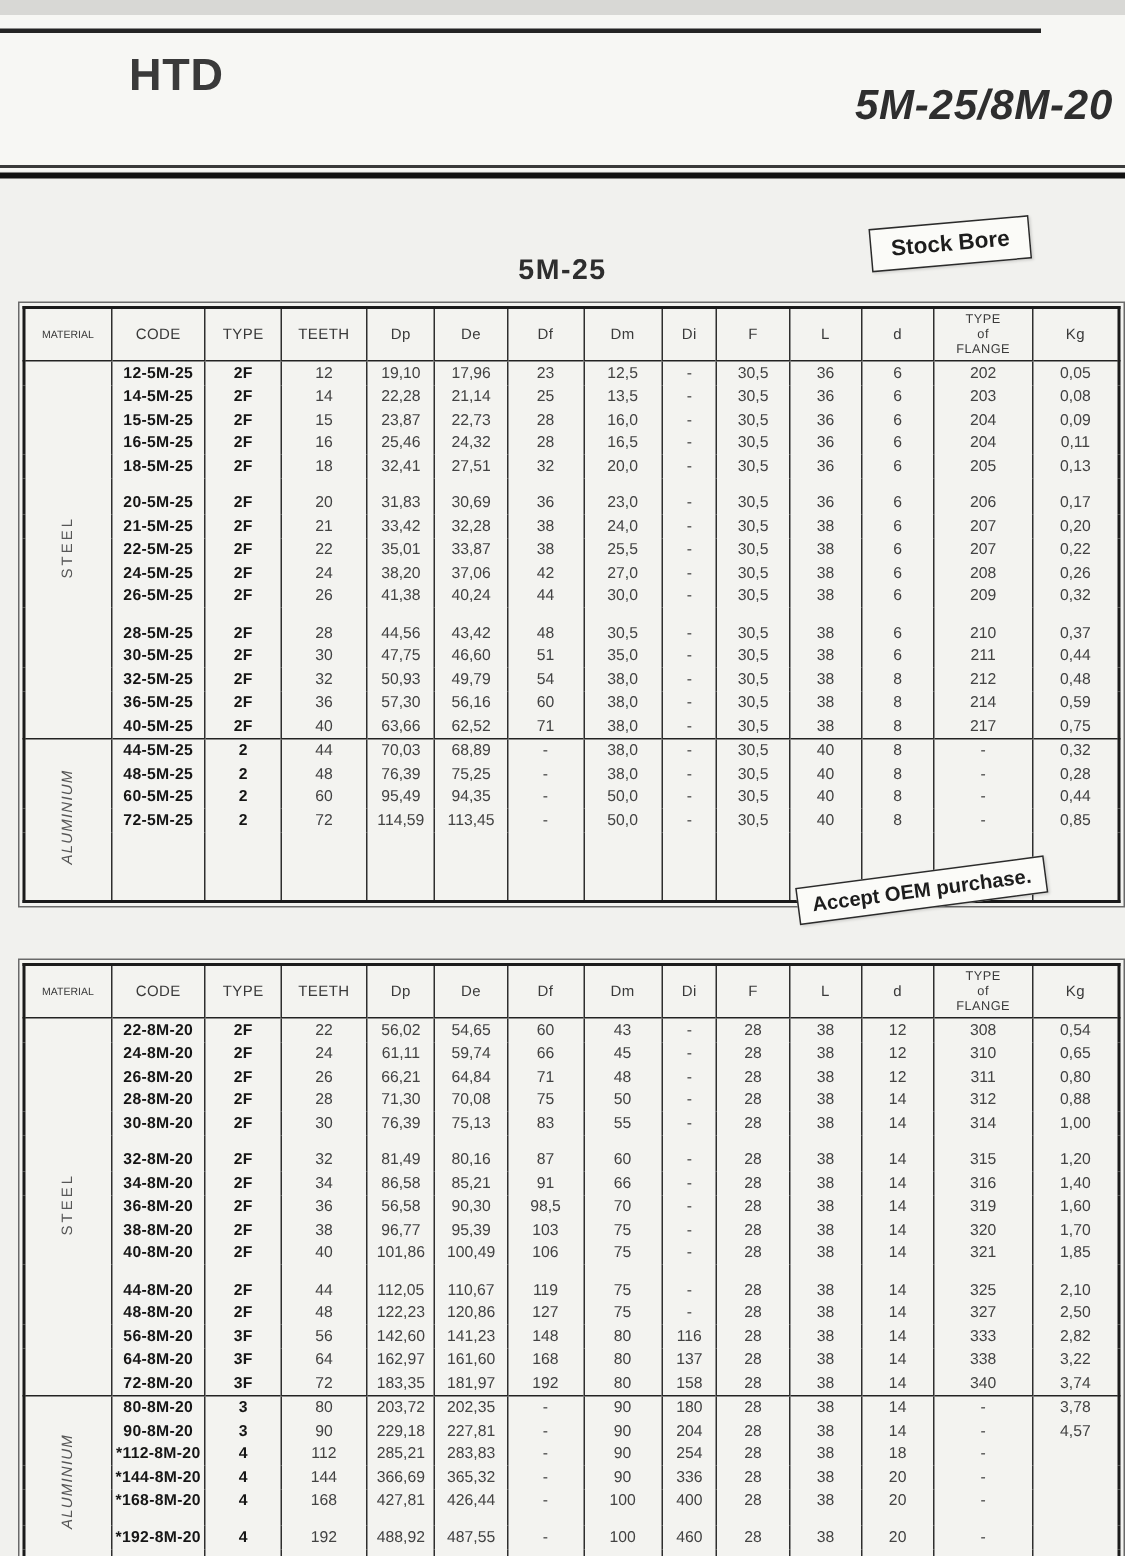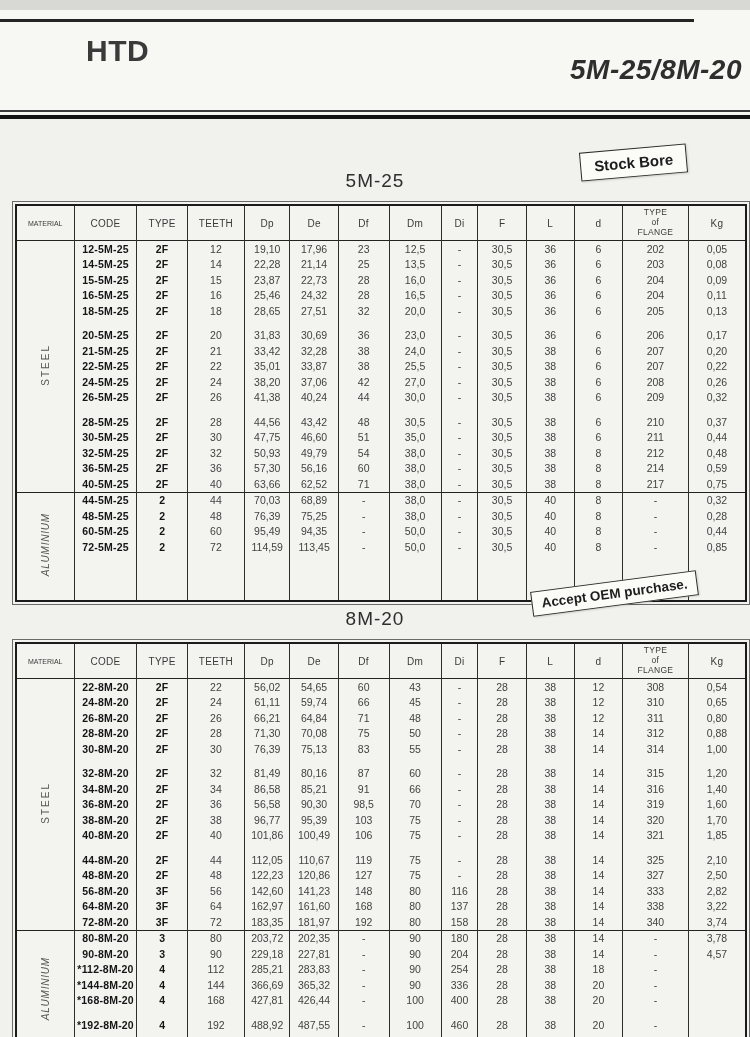--- a/index.html
+++ b/index.html
@@ -31,21 +31,21 @@
     border:1.5px solid #2b2b2b;
     font-weight:bold;
     color:#1d1d1d;
     white-space:nowrap;
     box-shadow:1px 1px 2px rgba(0,0,0,0.15);
     z-index:6;
   }
   .badge-stock { left:580px; top:138px; padding:5px 13px; font-size:15px; transform:rotate(-5deg); }
   .badge-oem   { left:531px; top:571px; padding:4px 9px;  font-size:13.5px; transform:rotate(-7.5deg); }
 
-  .section-title { position:absolute; left:0; width:750px; text-align:center; font-size:19px; font-weight:normal; color:#2e2e2e; letter-spacing:1px; }
+  .section-title { position:absolute; left:0; width:750px; text-align:center; font-size:19px; font-weight:bold; color:#2e2e2e; letter-spacing:1px; }
   .title-1 { top:160px; }
   .title-2 { top:598px; }
 
   .table-frame {
     position:absolute; left:12px;
     border:1px solid #6a6a6a;
     padding:2px;
     background:#f3f3f0;
   }
   .frame-1 { top:191px; }
@@ -212,21 +212,21 @@
             <td>30,5</td>
             <td>36</td>
             <td>6</td>
             <td>204</td>
             <td>0,11</td>
           </tr>
           <tr>
             <td class="code-cell">18-5M-25</td>
             <td class="type-cell">2F</td>
             <td>18</td>
-            <td>28,65</td>
+            <td>32,41</td>
             <td>27,51</td>
             <td>32</td>
             <td>20,0</td>
             <td>-</td>
             <td>30,5</td>
             <td>36</td>
             <td>6</td>
             <td>205</td>
             <td>0,13</td>
           </tr>
@@ -489,21 +489,20 @@
             <td></td>
           </tr>
         </tbody>
       </table>
     </div>
 
   <div class="badge badge-oem">
     <span>Accept OEM purchase.</span>
   </div>
 
-  <div class="section-title title-2">8M-20</div>
   <div class="table-frame frame-2">
       <table class="spec-table">
         <colgroup>
           <col style="width: 42px;">
           <col style="width: 66px;">
           <col style="width: 34px;">
           <col style="width: 38px;">
           <col style="width: 48px;">
           <col style="width: 52px;">
           <col style="width: 56px;">

